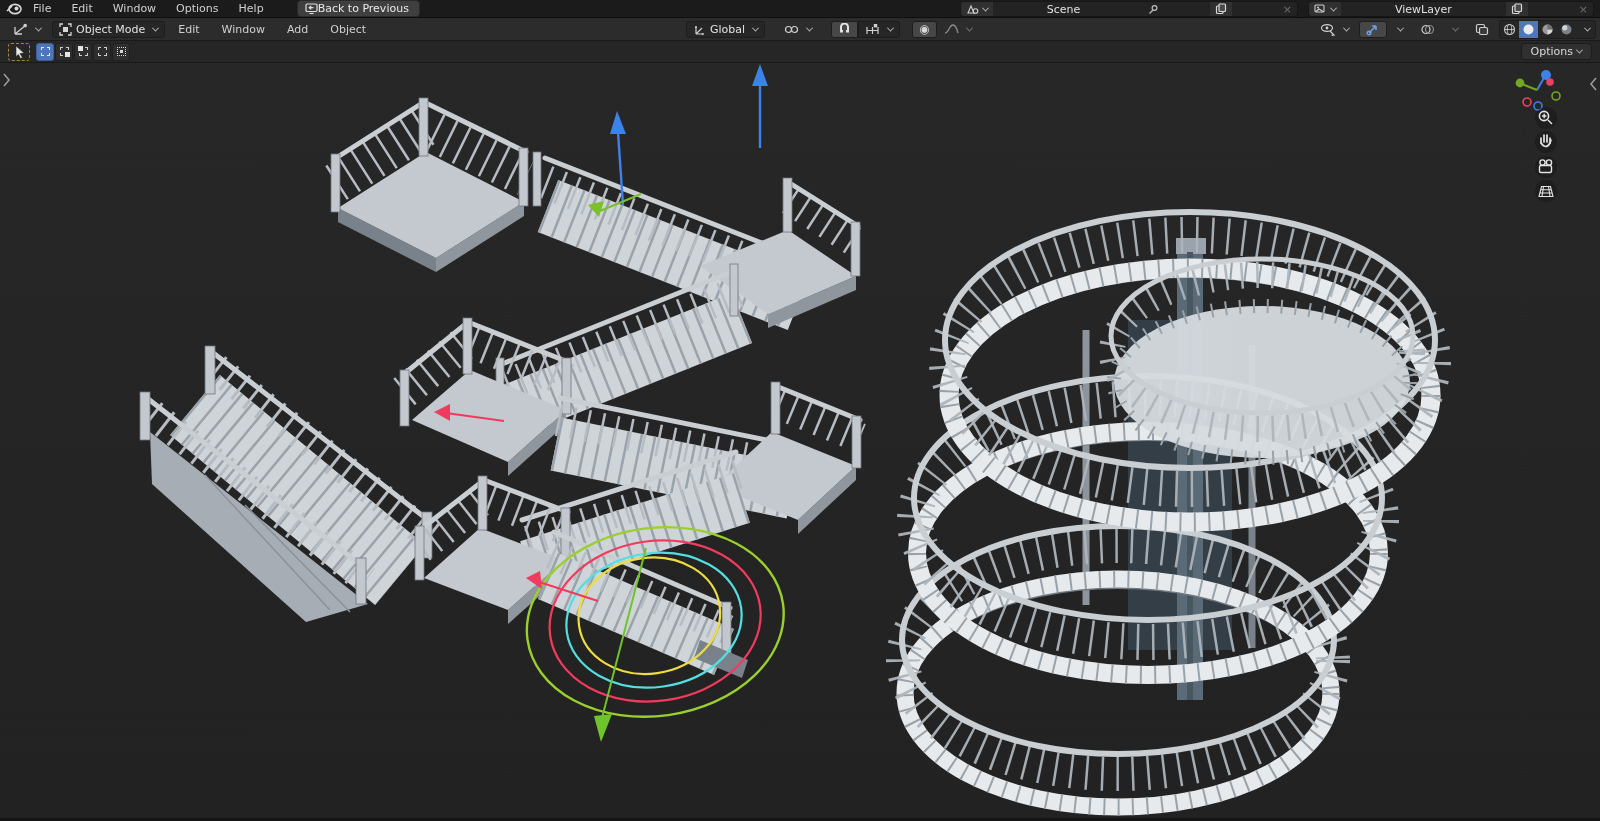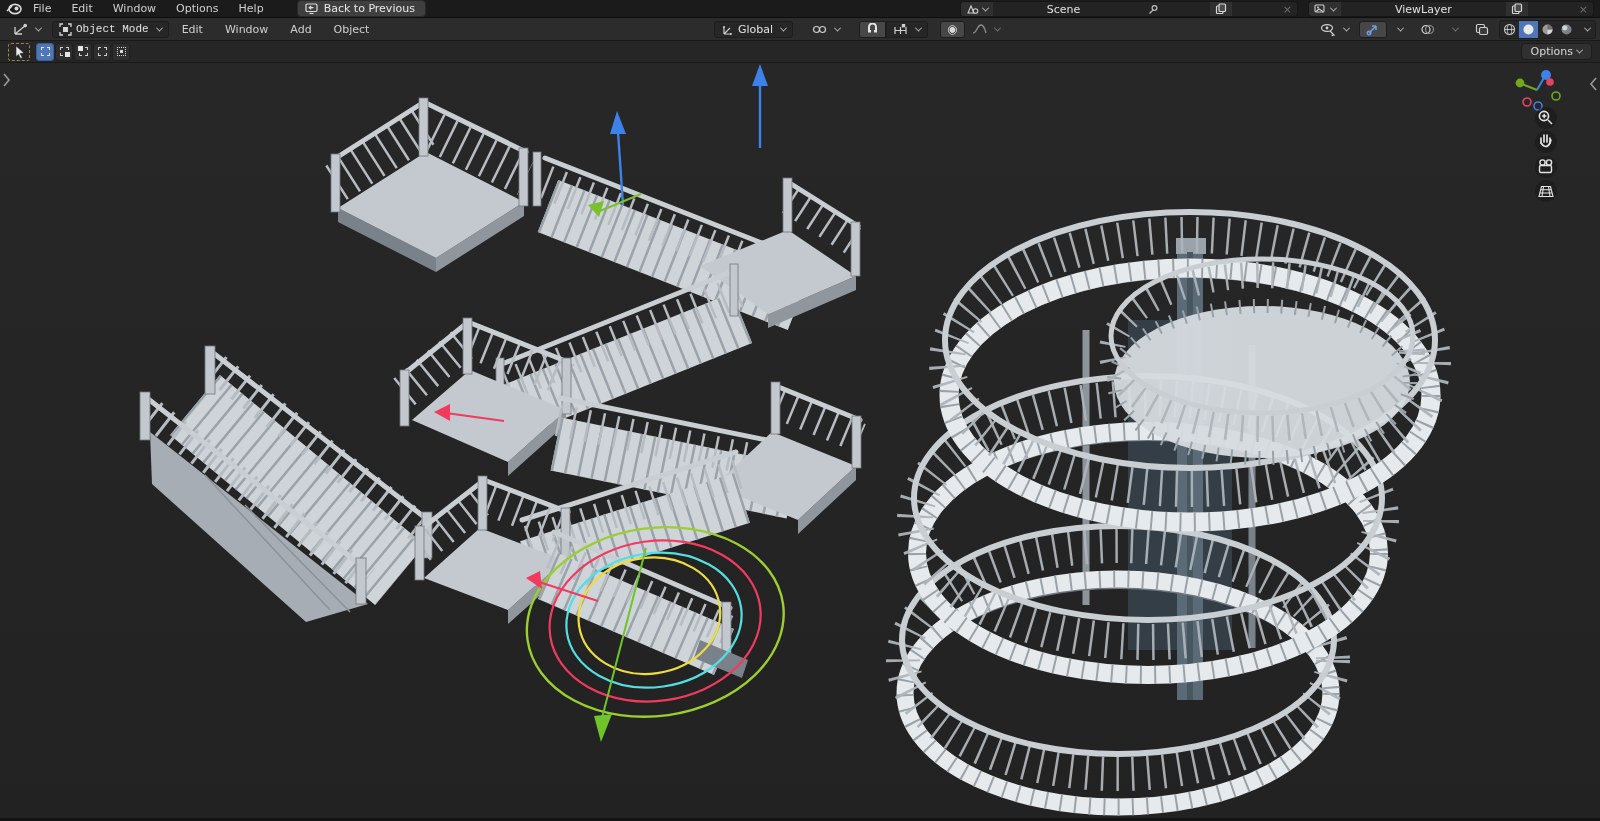--- a/index.html
+++ b/index.html
@@ -4,37 +4,37 @@
 <style>
   * { margin:0; padding:0; box-sizing:border-box; }
   html,body { width:1600px; height:821px; overflow:hidden; background:#242424;
     font-family:"DejaVu Sans", sans-serif; font-size:11px; color:#d4d4d4;
     -webkit-font-smoothing:antialiased; }
   .bar { position:absolute; left:0; width:1600px; display:flex; align-items:center; }
 
   
   #topbar { top:0; height:18px; background:#1b1b1b; border-bottom:1px solid #0e0e0e; padding:0 6px; gap:2px; z-index:5;}
   .menu { padding:1px 9px; border-radius:3px; color:#cfcfcf; cursor:default; }
-  #back-btn { margin-left:22px; display:flex; align-items:center; gap:6px;
+  #back-btn { margin-left:22px; display:flex; align-items:center; 
     background:#3f3f3f; border:1px solid #2a2a2a; border-radius:4px; padding:1px 10px 1px 7px; color:#e8e8e8;}
   .tb-right { position:absolute; right:6px; top:1px; display:flex; gap:10px; }
   .widget { display:flex; align-items:center; height:16px; background:#232323; border:1px solid #161616; border-radius:4px; overflow:hidden;gap:46px;}
   .widget .seg { display:flex; align-items:center; padding:0 5px; height:100%; }
   .widget .seg.btn { background:#303030; }
   .widget .name { padding:0 8px; color:#e0e0e0; min-width:58px; }
   .dim { color:#6f6f6f; }
   .chev { display:inline-block; width:5px; height:5px; border-right:1.4px solid #b9b9b9; border-bottom:1.4px solid #b9b9b9; transform:rotate(45deg) translate(-1px,-1px); margin-left:4px; }
 
   
   #vheader { top:18px; height:23px; background:#2c2c2c; border-bottom:1px solid #1a1a1a; padding:0 6px; gap:4px; z-index:4;}
   .hbtn { display:flex; align-items:center; gap:4px; background:#262626; border:1px solid #1d1d1d; border-radius:3px; padding:1px 6px; height:17px; color:#e2e2e2;}
   .hbtn.flat { background:transparent; border-color:transparent; }
   .hbtn.pressed { background:#474747; }
   .hgroup { display:flex; align-items:center; }
-  .hcenter { position:absolute; left:714px; display:flex; gap:12px; align-items:center;}
+  .hcenter { position:absolute; left:686px; display:flex; gap:12px; align-items:center;}
   .hright { position:absolute; right:4px; display:flex; gap:3px; align-items:center;}
   .shadebox { display:flex; background:#262626; border:1px solid #1d1d1d; border-radius:3px; overflow:hidden;}
   .shadebox .cell { width:19px; height:17px; display:flex; align-items:center; justify-content:center; }
   .shadebox .cell.on { background:#4f76b8; }
 
   
   #theader { top:41px; height:22px; background:#262626; border-bottom:1px solid #191919; padding:0 8px; gap:6px; z-index:3;}
   .tool { width:22px; height:18px; display:flex; align-items:center; justify-content:center;
     background:#2e2e2e; border:1px solid #202020; border-radius:3px;}
   .tool.fallback { border:1px dashed #a7843a; background:#262626;}
@@ -132,21 +132,21 @@
 
 <div class="bar" id="vheader">
   <div class="hbtn flat">
     <svg width="15" height="13" viewBox="0 0 15 13">
       <path d="M2 11 L2 4 M2 11 L9 11 M2 11 L13 2" stroke="#cfcfcf" stroke-width="1.3" fill="none"></path>
       <circle cx="12.2" cy="2.6" r="1.8" fill="#cfcfcf"></circle>
     </svg>
       <span class="chev"></span>
   </div>
 
-  <div class="hbtn" style="font-family:Liberation Mono, monospace;">
+  <div class="hbtn" style="">
     <svg width="13" height="13" viewBox="0 0 13 13">
       <path d="M1 4 V1 H4 M9 1 H12 V4 M12 9 V12 H9 M4 12 H1 V9" stroke="#d6d6d6" stroke-width="1.3" fill="none"></path>
       <rect x="4" y="4" width="5" height="5" fill="#d6d6d6"></rect>
     </svg>
     <span>Object Mode</span>
     <span class="chev"></span>
   </div>
 
   <span class="menu">Edit</span>
   <span class="menu">Window</span>

